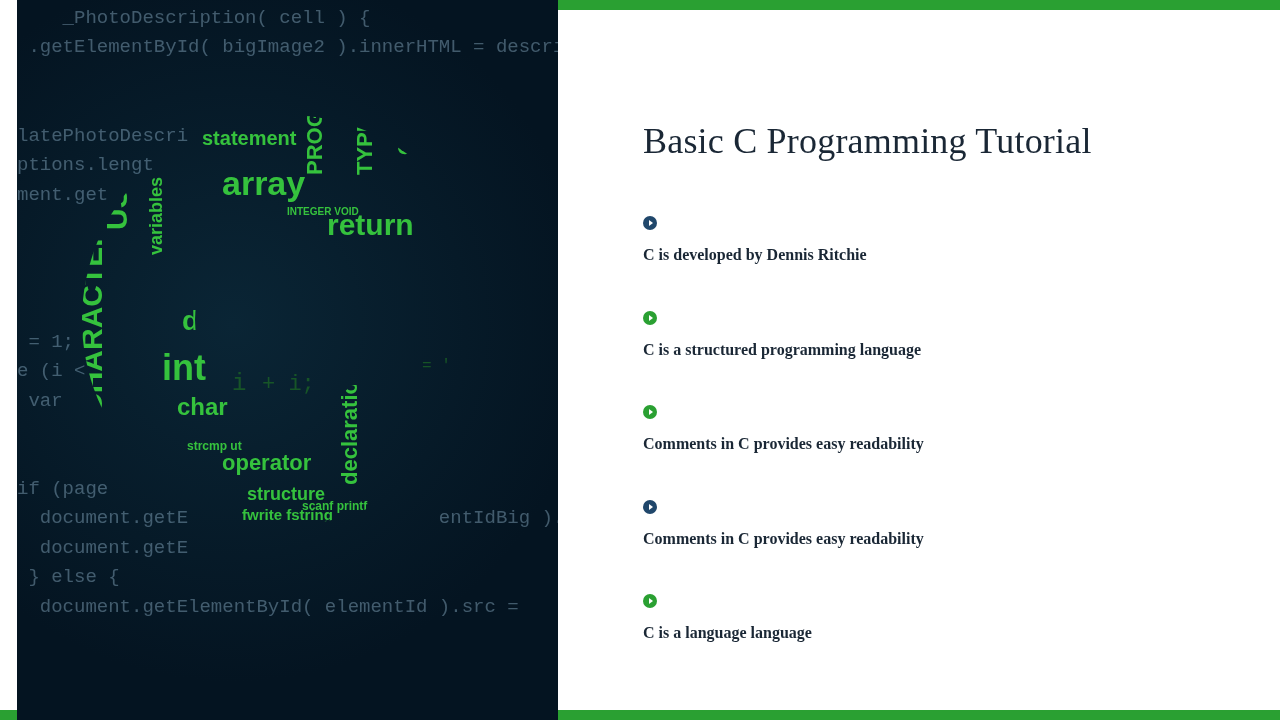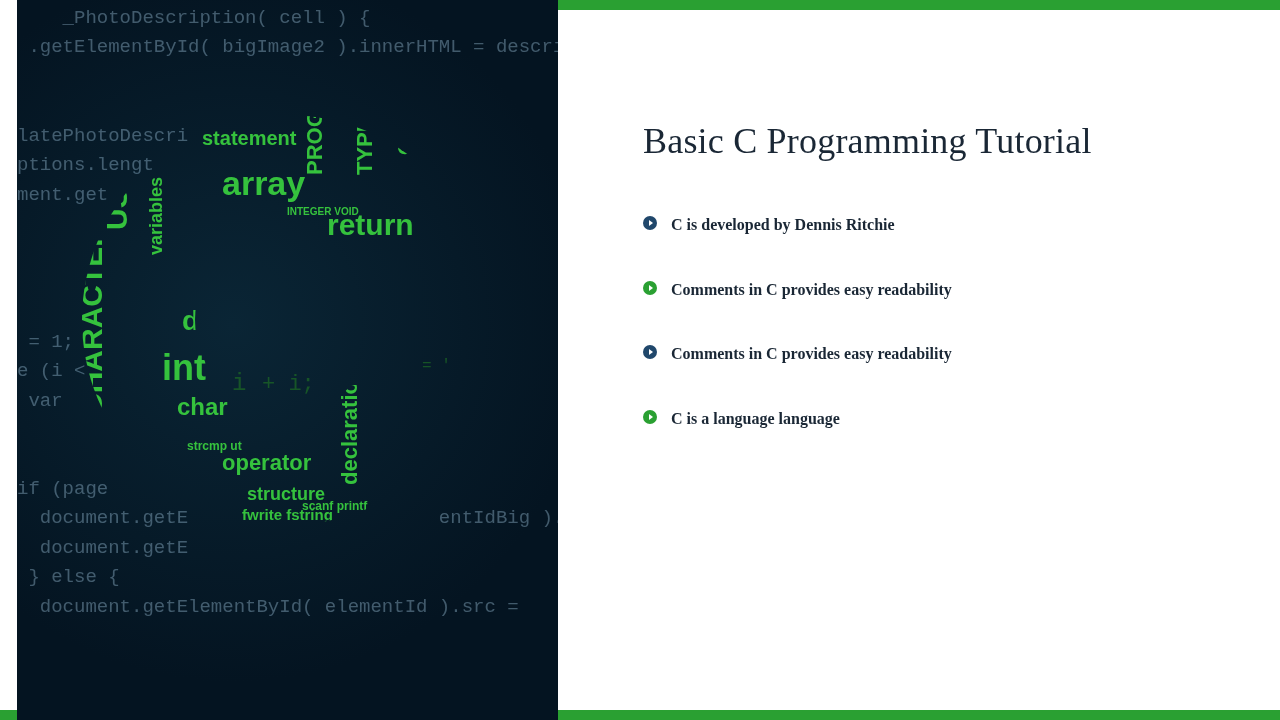--- a/index.html
+++ b/index.html
@@ -65,21 +65,21 @@
       padding: 120px 52px 40px 85px;
     }
     .title {
       font-size: 36px;
       font-weight: 500;
       color: #1a2735;
       letter-spacing: 0.2px;
       margin-bottom: 52px;
     }
     .bullets { display: flex; flex-direction: column; gap: 43px; }
-    .item { display: flex; align-items: flex-start; gap: 14px; }
+    .item { display: flex; align-items: flex-start; gap: 14px; flex-direction: column; }
     .dot {
       flex: 0 0 auto;
       width: 14px;
       height: 14px;
       border-radius: 50%;
       margin-top: 2px;
       display: flex;
       align-items: center;
       justify-content: center;
     }
@@ -179,20 +179,26 @@
     <div class="item">
       <div class="dot blue">
           <div class="arrow"></div>
         </div>
       <div class="item-text">C is developed by Dennis Ritchie</div>
     </div>
     <div class="item">
       <div class="dot green">
           <div class="arrow"></div>
         </div>
+      <div class="item-text">C is a structured programming language</div>
+    </div>
+    <div class="item">
+      <div class="dot green">
+          <div class="arrow"></div>
+        </div>
       <div class="item-text">Comments in C provides easy readability</div>
     </div>
     <div class="item">
       <div class="dot blue">
           <div class="arrow"></div>
         </div>
       <div class="item-text">Comments in C provides easy readability</div>
     </div>
     <div class="item">
       <div class="dot green">

